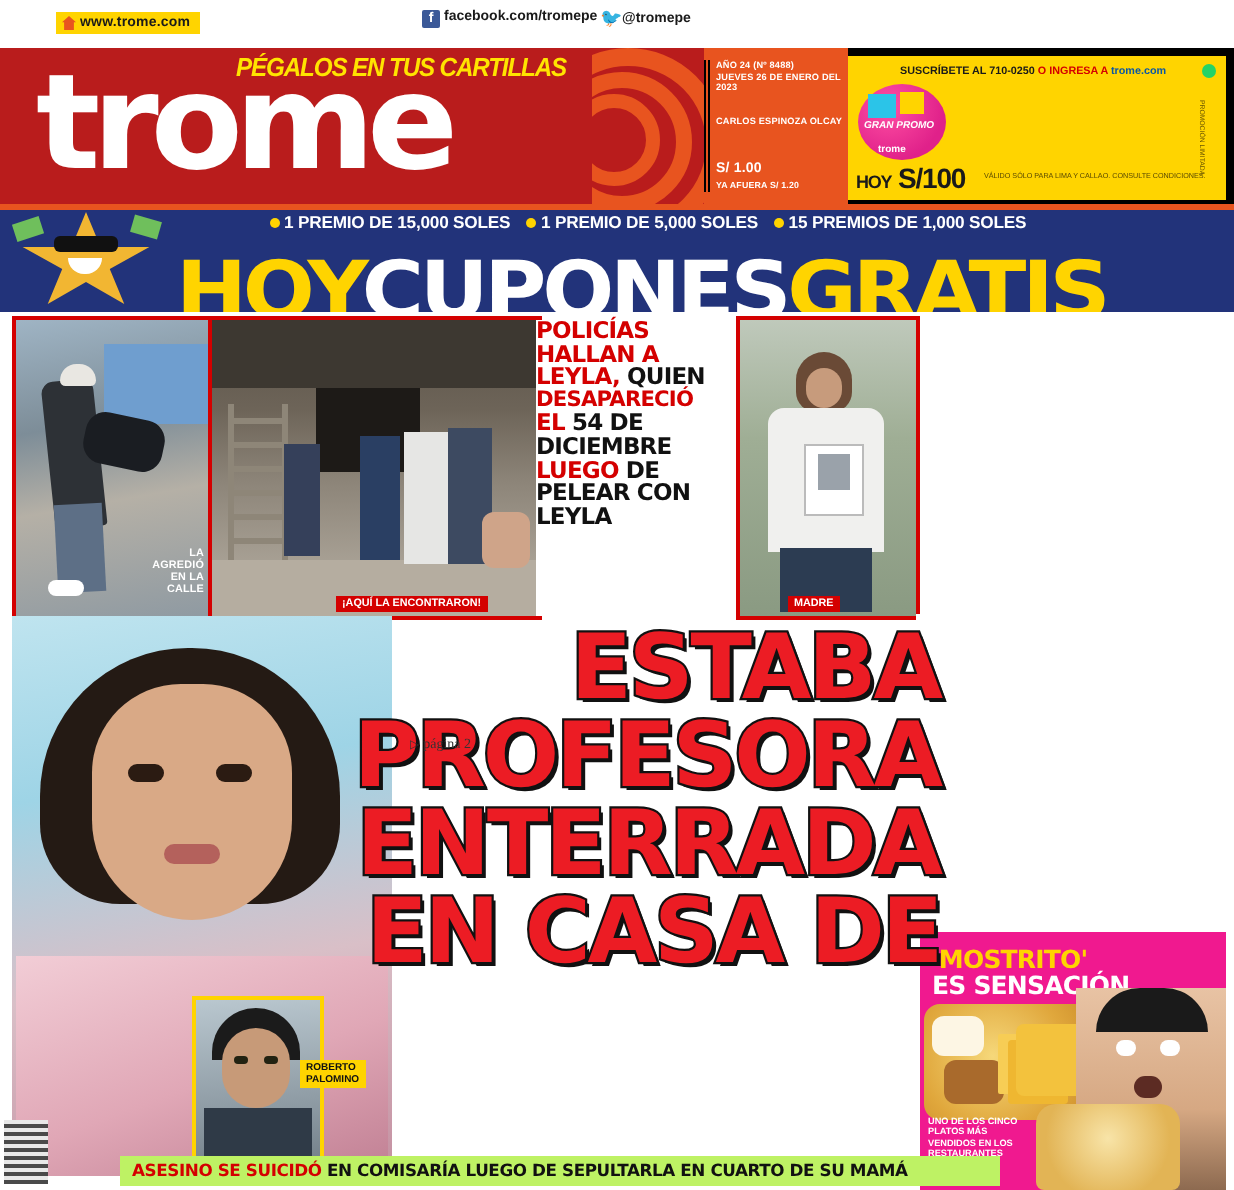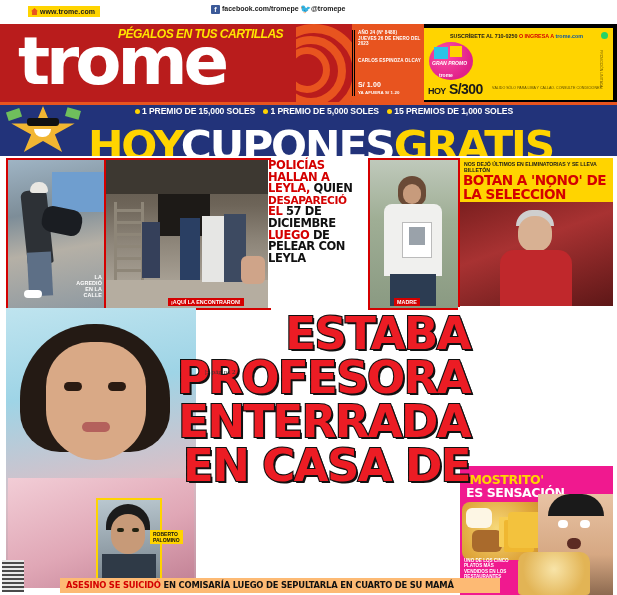--- a/index.html
+++ b/index.html
@@ -229,21 +229,21 @@
     color:#ec1c24;font-size:45px;font-weight:bold;line-height:44px;letter-spacing:-1.6px;
     font-family:"DejaVu Sans", sans-serif;white-space:nowrap;text-align:right;
     -webkit-text-stroke:2.2px #111; paint-order:stroke fill;
     text-shadow:2px 2px 0 #111;
   }
   .pagina{position:absolute;left:205px;top:368px;font-size:7px;color:#333;font-weight:normal;z-index:6;
     font-family:"Liberation Serif", serif;}
   .pagina .arrow{display:inline-block;margin-right:2px;font-size:6px;}
 
   
-  .bottomstrip{position:absolute;left:60px;top:578px;width:440px;height:15px;background:#fdba74;z-index:8;}
+  .bottomstrip{position:absolute;left:60px;top:578px;width:440px;height:15px;background:#bef264;z-index:8;}
   .bottomstrip .t{position:absolute;left:6px;top:2px;font-size:8.4px;font-weight:bold;
     letter-spacing:-.2px;white-space:nowrap;font-family:"DejaVu Sans", sans-serif;}
   .bottomstrip .red{color:#d40000;}
   .bottomstrip .blk{color:#111;}
 
   
   .leftbars{position:absolute;left:2px;top:560px;width:22px;height:32px;
     background:repeating-linear-gradient(0deg,#4a4a4a 0 2px,#e8e8e8 2px 4px);z-index:9;}
 </style>
 </head>
@@ -296,21 +296,21 @@
         <div class="circ"></div>
           <div class="sq"></div>
           <div class="sq2"></div>
         <div class="txt">
           <span>GRAN</span> <span>PROMO</span>
         </div>
         <div class="tlogo">trome</div>
       </div>
       <div class="hoy200">
         <span class="small">HOY</span>
-        <span>S/300</span>
+        <span>S/100</span>
       </div>
       <div class="legal">VÁLIDO SÓLO PARA LIMA Y CALLAO. CONSULTE CONDICIONES.</div>
       <div class="sidenote">PROMOCIÓN LIMITADA</div>
     </div>
   </div>
 
   <div class="cupones">
     <div class="stripe"></div>
     <div class="star">
       <div class="bill1"></div>
@@ -353,47 +353,38 @@
       <div class="p3"></div>
     <div class="hand"></div>
     <div class="capbar" style="left:62px;bottom:2px;">¡AQUÍ LA ENCONTRARON!</div>
   </div>
 
   <div class="policias">
     <span class="ln red">POLICÍAS</span>
     <span class="ln red">HALLAN A</span>
     <span class="ln"><span class="red">LEYLA,</span><span class="blk"> QUIEN</span></span>
     <span class="ln red" style="font-size:10.6px">DESAPARECIÓ</span>
-    <span class="ln"><span class="red">EL </span><span class="blk">57 DE</span></span>
+    <span class="ln"><span class="red">EL </span><span class="blk">54 DE</span></span>
     <span class="ln blk">DICIEMBRE</span>
     <span class="ln"><span class="red">LUEGO</span><span class="blk"> DE</span></span>
     <span class="ln blk">PELEAR CON</span>
     <span class="ln blk">LEYLA</span>
   </div>
 
   <div class="ph" id="photo3">
     <div class="head"></div>
       <div class="face"></div>
       <div class="torso"></div>
     <div class="paper">
         <i></i>
       </div>
       <div class="legs"></div>
     <div class="capbar" style="left:24px;bottom:2px;">MADRE</div>
   </div>
 
-  <div class="rr" id="rr1">
-    <div class="kicker">NOS DEJÓ ÚLTIMOS EN ELIMINATORIAS Y SE LLEVA BILLETÓN</div>
-    <div class="ttl">BOTAN A 'NONO' DE LA SELECCIÓN</div>
-    <div class="img">
-      <div class="hair"></div>
-        <div class="head"></div>
-        <div class="body"></div>
-    </div>
-  </div>
   <div class="rr-div" style="top:307px;"></div>
 
   <div class="rr-div" style="top:461px;"></div>
 
   <div class="rr" id="rr3">
     <div class="ttl1">'MOSTRITO'</div>
     <div class="ttl2">ES SENSACIÓN</div>
     <div class="food">
       <div class="rice"></div>
         <div class="meat"></div>

